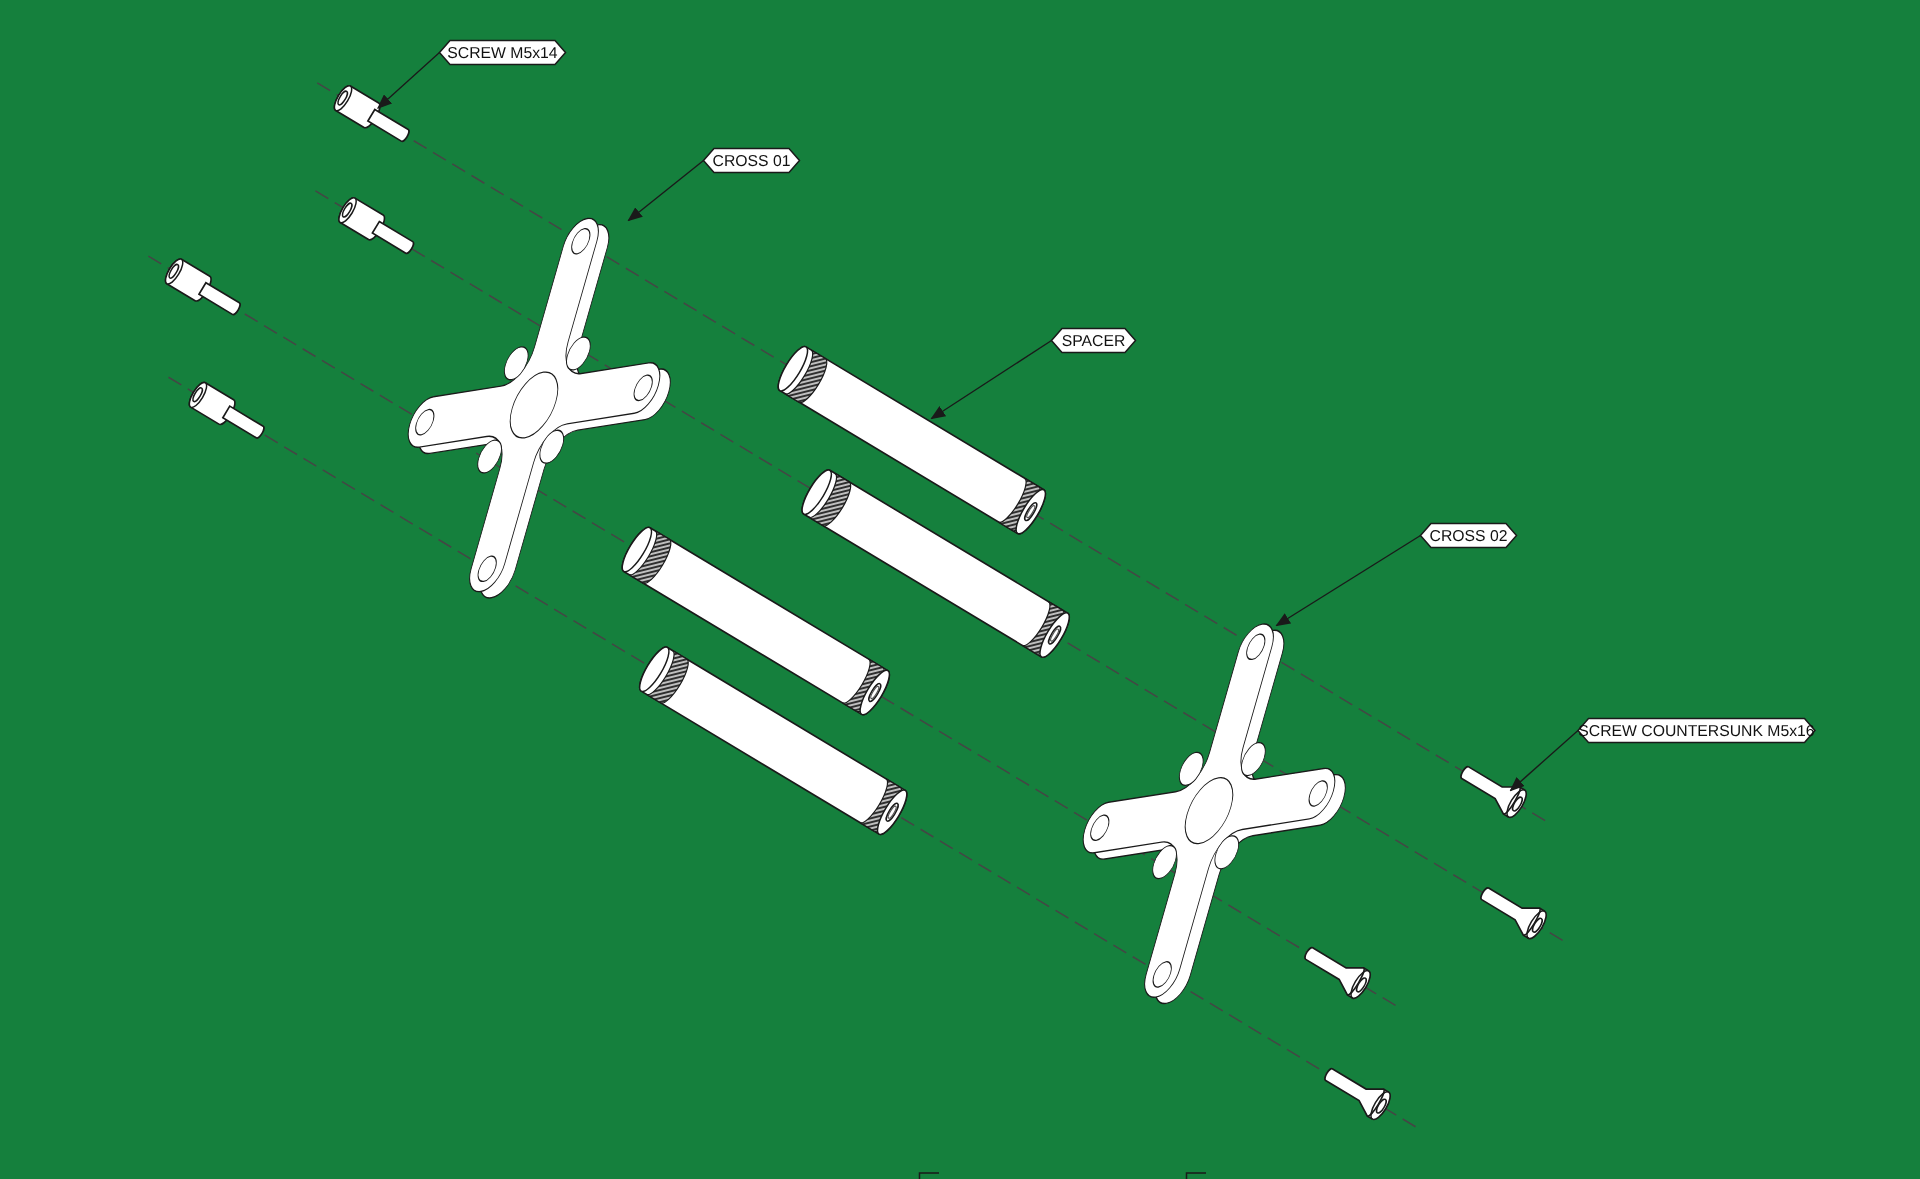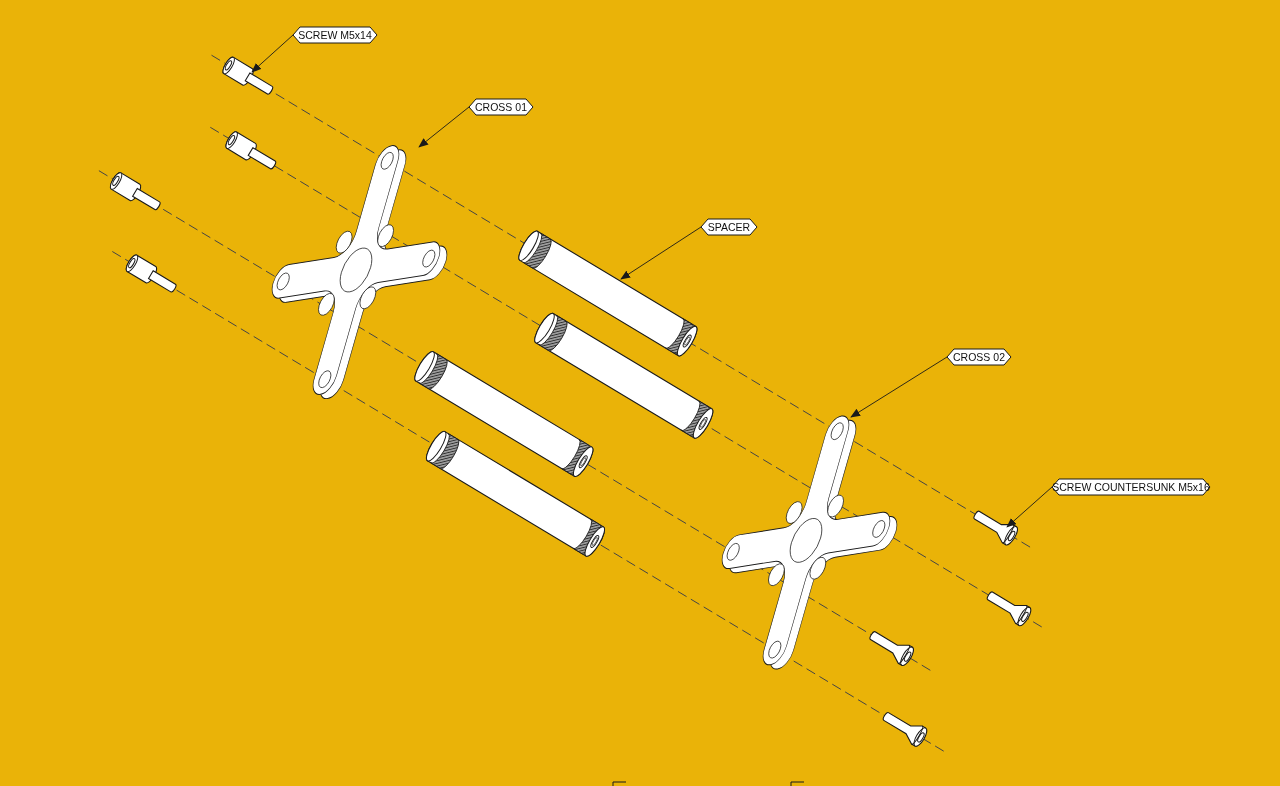--- a/index.html
+++ b/index.html
@@ -4,21 +4,21 @@
 <style>
   html, body {
     margin: 0;
     padding: 0;
     background: #ffffff;
     width: 1280px;
     height: 786px;
     overflow: hidden;
     font-family: "Liberation Sans", sans-serif;
   }
-  #stage { width: 1280px; height: 786px; position: relative; background:#eab308; }
+  #stage { width: 1280px; height: 786px; position: relative; background:#15803d; }
   svg { display: block; }
   .part  { fill: #ffffff; stroke: #1a1a1a; stroke-width: 1.1; }
   .thick { fill: #ffffff; stroke: #1a1a1a; stroke-width: 1.1; }
   .line  { fill: none; stroke: #1a1a1a; stroke-width: 1; }
   .thin  { fill: none; stroke: #555555; stroke-width: 0.8; }
   .hole  { fill: #ffffff; stroke: #1a1a1a; stroke-width: 1; }
   .axis  { fill: none; stroke: #454545; stroke-width: 1; stroke-dasharray: 10 5; }
   .leader { stroke: #1a1a1a; stroke-width: 0.9; fill: none; }
   .callout-box  { fill: #ffffff; stroke: #1a1a1a; stroke-width: 1; }
   .callout-text { font: 10.5px "Liberation Sans", sans-serif; fill: #111111; text-anchor: middle; }

